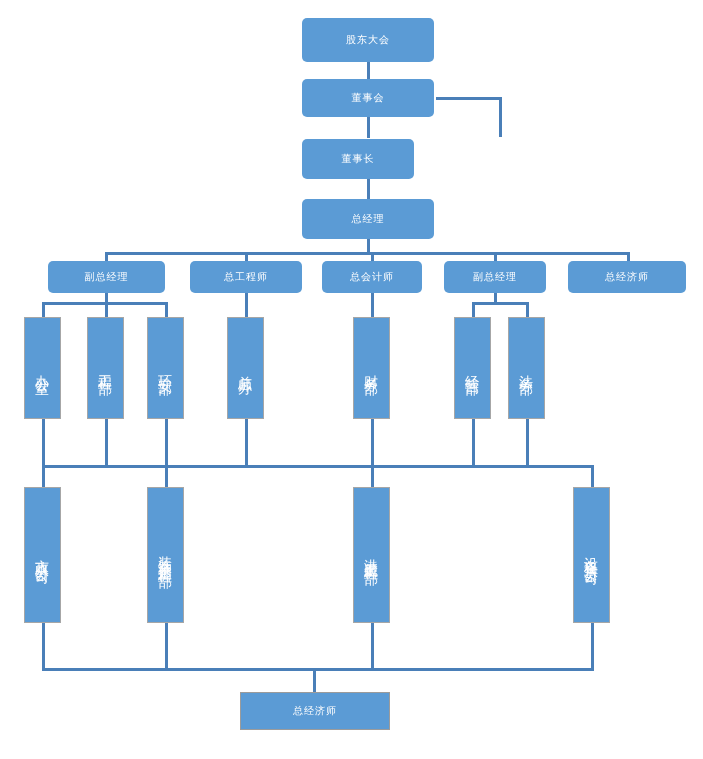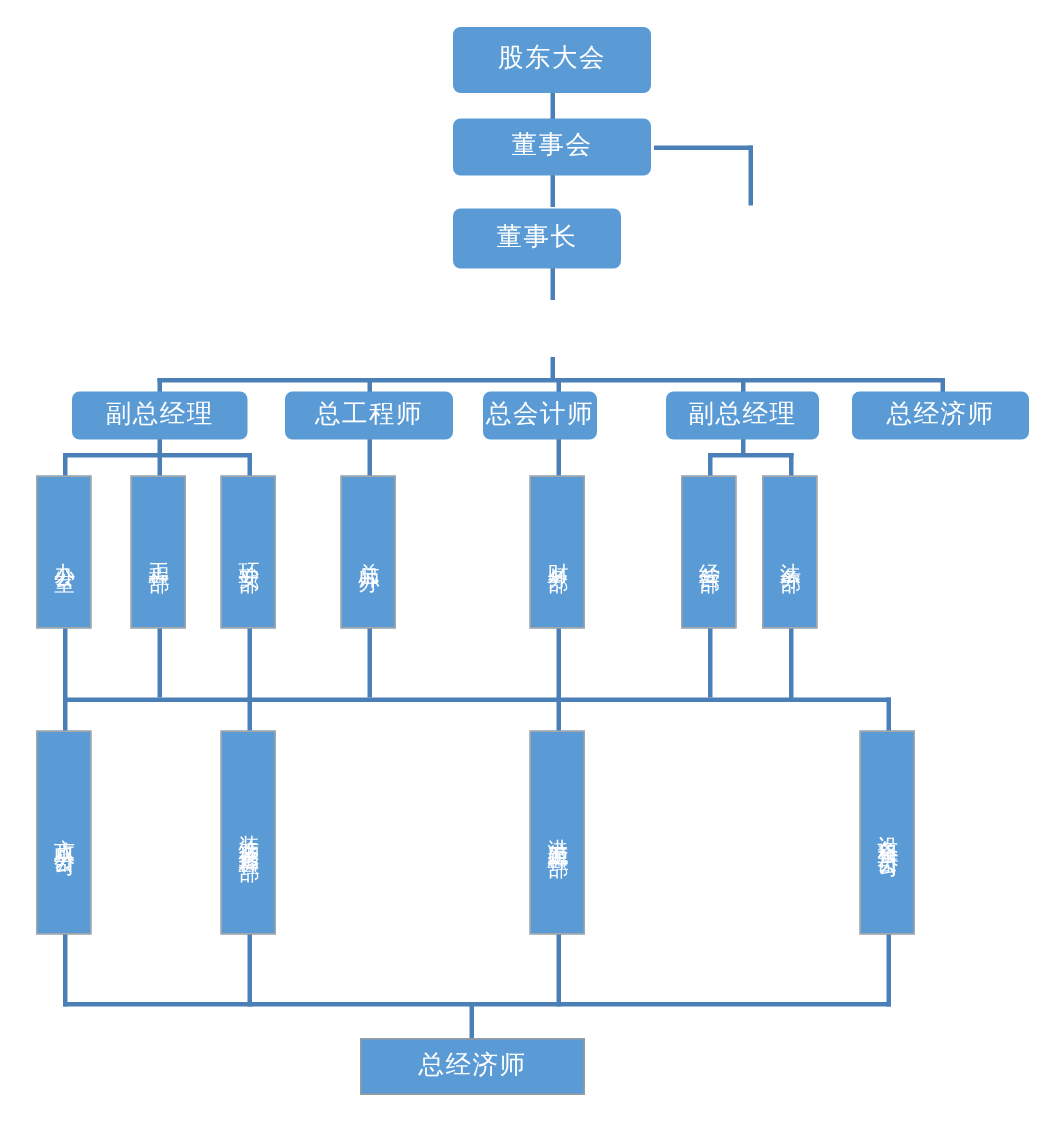--- a/index.html
+++ b/index.html
@@ -20,21 +20,21 @@
   }
   .node {
     position: absolute;
     box-sizing: border-box;
     background: #5B9BD5;
     color: #ffffff;
     display: flex;
     align-items: center;
     justify-content: center;
     text-align: center;
-    font-size: 17px;
+    font-size: 10px;
     line-height: 1.15;
     letter-spacing: 1px;
     z-index: 3;
     border-radius: 2px;
   }
   .node.rounded {
     border-radius: 5px;
   }
   .node.bordered {
     border: 1px solid #9b9b9b;
@@ -120,28 +120,31 @@
 
   <div class="node rounded" style="left:302px; top:79px; width:132px; height:38px;">
     <span>董事会</span>
   </div>
 
 
   <div class="node rounded" style="left:302px; top:139px; width:112px; height:40px;">
     <span>董事长</span>
   </div>
 
+  <div class="node rounded" style="left:302px; top:199px; width:132px; height:40px;">
+    <span>总经理</span>
+  </div>
 
   <div class="node rounded" style="left:48px; top:261px; width:117px; height:32px;">
     <span>副总经理</span>
   </div>
   <div class="node rounded" style="left:190px; top:261px; width:112px; height:32px;">
     <span>总工程师</span>
   </div>
-  <div class="node rounded" style="left:322px; top:261px; width:76px; height:32px;">
+  <div class="node rounded" style="left:322px; top:261px; width:100px; height:32px;">
     <span>总会计师</span>
   </div>
   <div class="node rounded" style="left:444px; top:261px; width:102px; height:32px;">
     <span>副总经理</span>
   </div>
   <div class="node rounded" style="left:568px; top:261px; width:118px; height:32px;justify-content:center;">
     <span>总经济师</span>
   </div>
 
   <div class="node vertical" style="left:24px; top:317px; width:37px; height:102px;">

